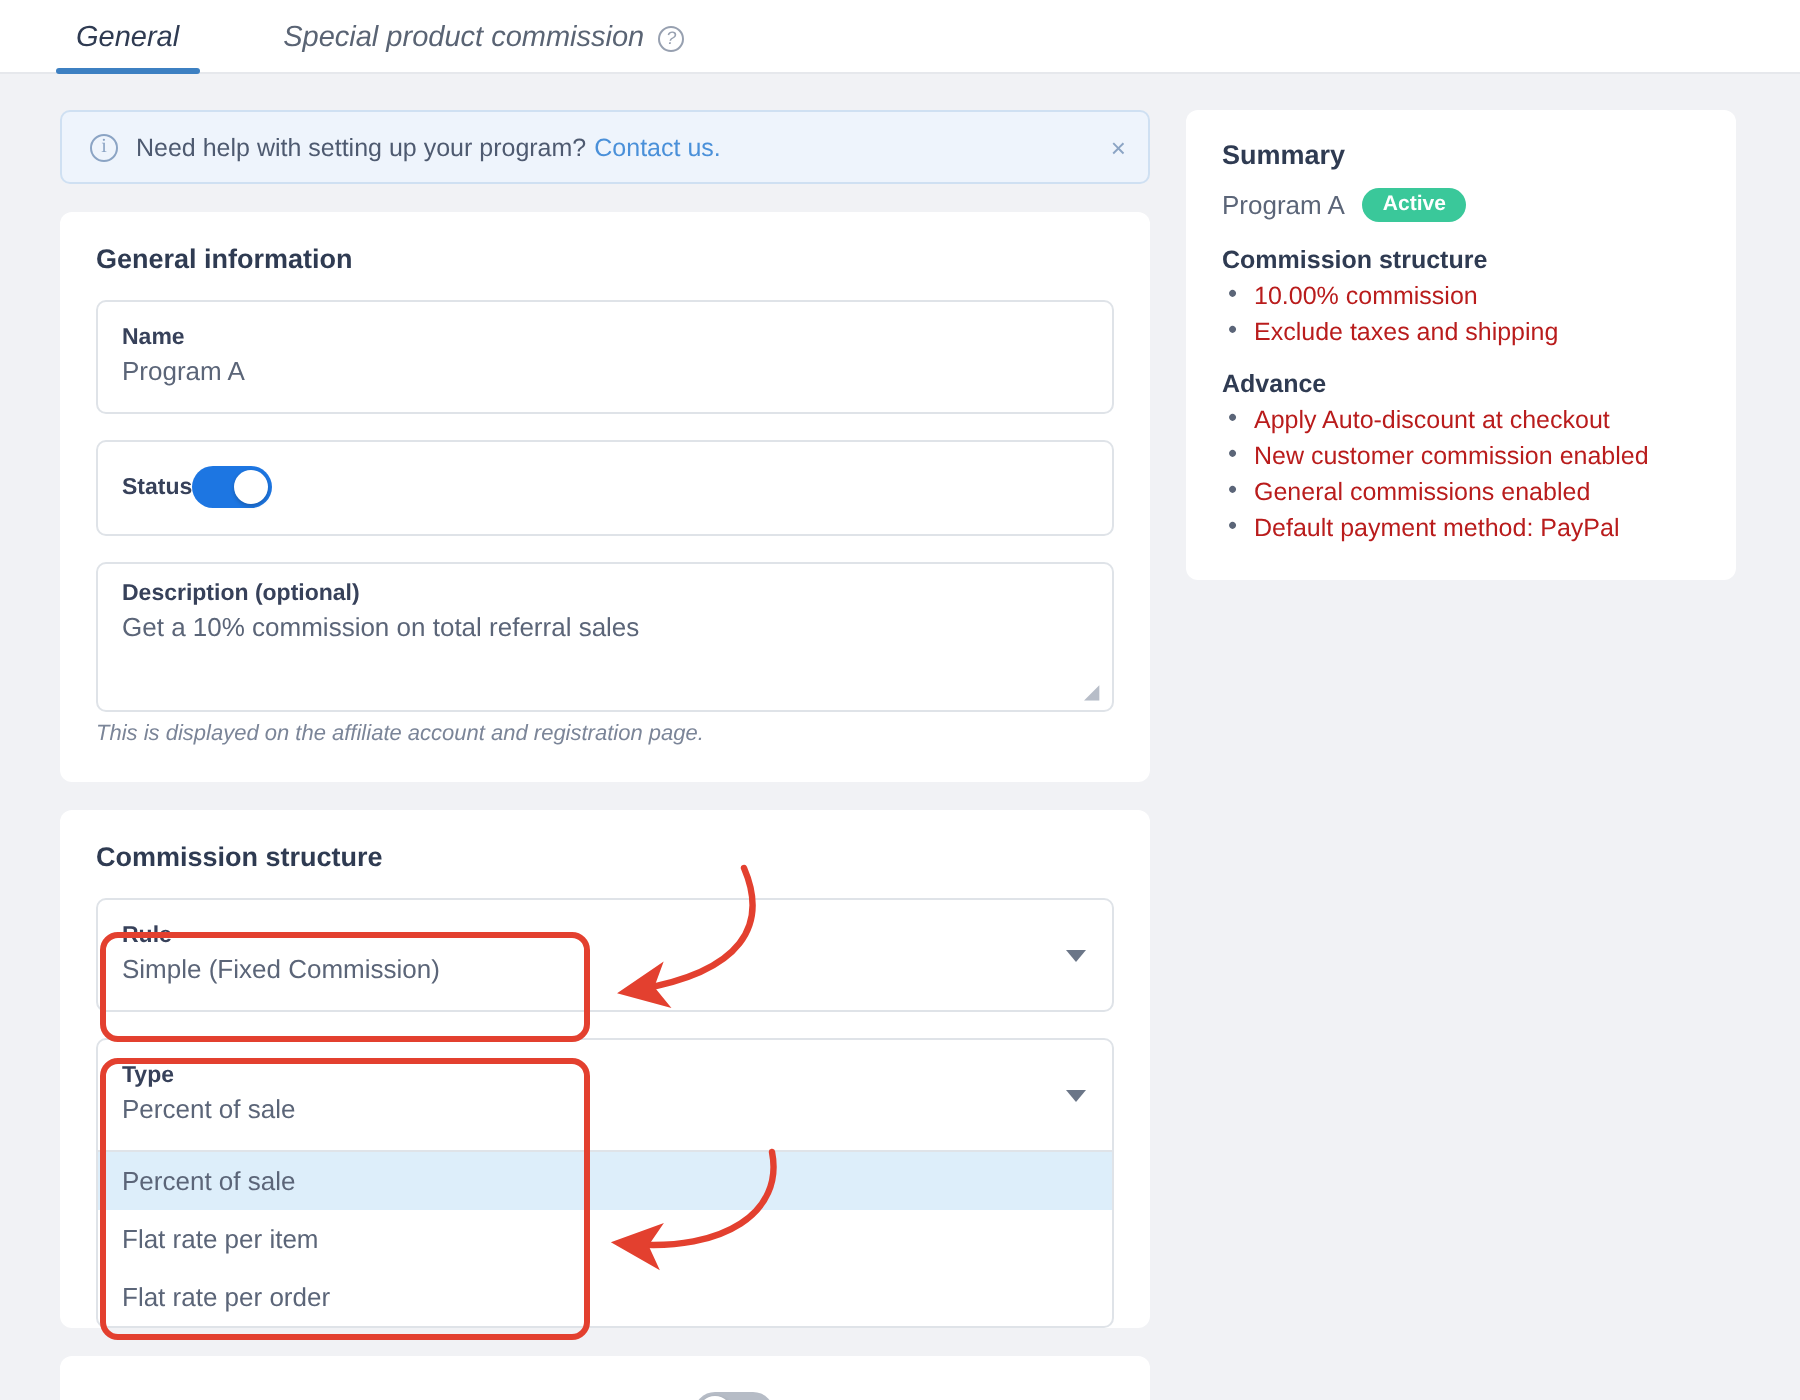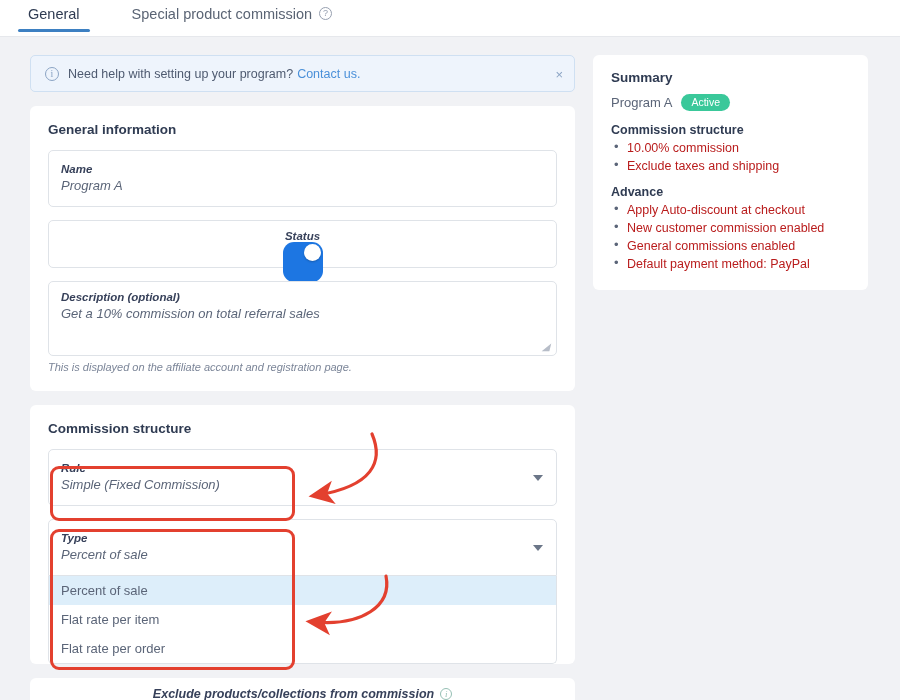--- a/index.html
+++ b/index.html
@@ -12,24 +12,25 @@
     color: #3c4257;
     overflow: hidden;
     position: relative;
   }
 
   
   .tabbar {
     height: 37px;
     background: #ffffff;
     display: flex;
-    align-items: center;
-    padding-left: 18px;
+    align-items: flex-end;
+    padding-left: 28px;
     border-bottom: 1px solid #e6e8ec;
     position: relative;
+    font-style: italic;
   }
   .tab {
     font-size: 14.5px;
     color: #5a6474;
     padding: 0 10px 9px 10px;
     margin-right: 32px;
     position: relative;
     white-space: nowrap;
     display: flex;
     align-items: center;
@@ -109,40 +110,38 @@
   }
 
   
   .field {
     border: 1px solid #dfe3e8;
     border-radius: 5px;
     background: #fff;
     padding: 9px 12px 10px 12px;
     position: relative;
     margin-bottom: 13px;
-    font-style: italic;
   }
   .field-label {
     font-size: 11.5px;
     font-weight: bold;
     color: #37415a;
     margin-bottom: 3px;
     display: block;
   }
   .field-value {
     font-size: 13px;
     color: #5b6578;
     display: block;
   }
   .field.tall { height: 57px; display: flex; flex-direction: column; justify-content: center; }
   .field.toggle-row {
     height: 48px;
     display: flex;
     align-items: center;
-    flex-direction: column;
   }
   .field.textarea-box { height: 75px; margin-bottom: 5px; }
   .resize-grip {
     position: absolute; right: 4px; bottom: 3px;
     width: 10px; height: 10px;
     color: #b7bdc8; font-size: 10px; line-height: 10px;
   }
   .helper {
     font-size: 11px;
     font-style: italic;
@@ -216,21 +215,21 @@
   }
   .prog-line {
     display: flex; align-items: center; gap: 9px;
     margin-bottom: 12px;
   }
   .prog-name { font-size: 13px; color: #5b6578; }
   .badge {
     background: #3ac89a;
     color: #fff;
     font-size: 10.5px;
-    font-weight: normal;
+    font-weight: bold;
     border-radius: 9px;
     padding: 2.5px 10px;
     line-height: 1.1;
   }
   .sub-h {
     font-size: 12.5px;
     font-weight: bold;
     color: #2f3b52;
     margin-bottom: 2px;
   }

